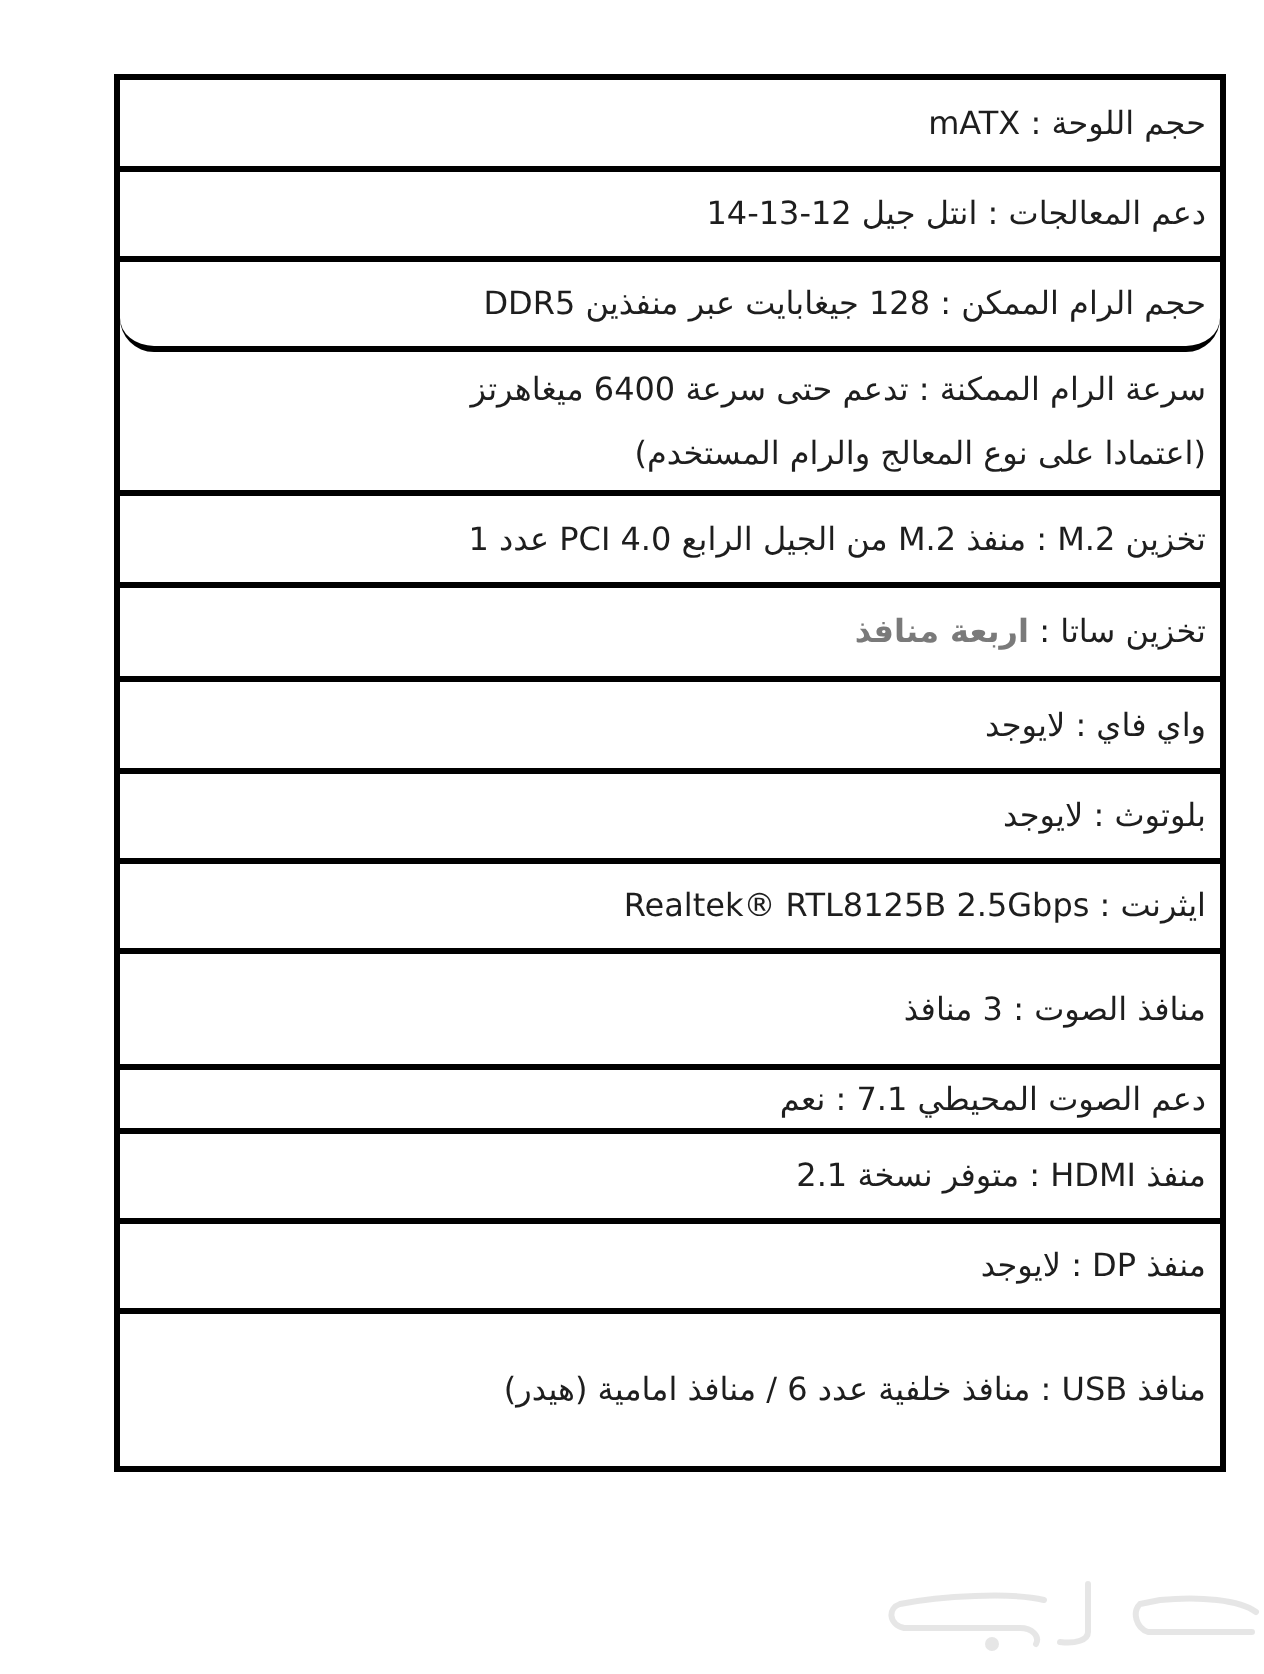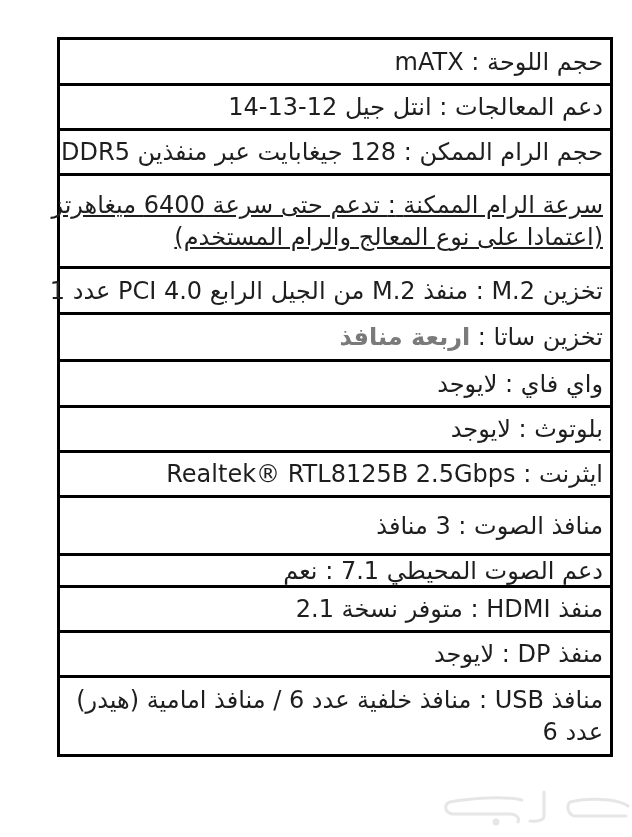--- a/index.html
+++ b/index.html
@@ -28,21 +28,21 @@
       padding: 0 7px 0 6px;
       display: flex;
       flex-direction: column;
       justify-content: center;
       text-align: right;
     }
     .spec-row:last-child { border-bottom: none; }
     .line {
       display: block;
       white-space: nowrap;
-      font-size: 24px;
+      font-size: 16px;
       line-height: 32px;
       unicode-bidi: plaintext;
       direction: rtl;
     }
     .label { color: #1e1e1e; }
     .sep { color: #1e1e1e; }
     .value { color: #1e1e1e; }
     .value.muted {
       color: #7a7a7a;
       font-weight: bold;
@@ -59,24 +59,24 @@
 </head>
 <body>
 
 <div class="spec-table" id="spec-table">
     <div class="spec-row" style="height: 46px;">
       <span class="line"><span class="label">حجم اللوحة</span> <span class="sep">:</span> <span class="value">mATX</span></span>
     </div>
     <div class="spec-row" style="height: 45px;">
       <span class="line"><span class="label">دعم المعالجات</span> <span class="sep">:</span> <span class="value">انتل جيل 12-13-14</span></span>
     </div>
-    <div class="spec-row" style="height: 45px;">
+    <div class="spec-row" style="height: 45px; border-radius: 17px;">
       <span class="line"><span class="label">حجم الرام الممكن</span> <span class="sep">:</span> <span class="value">128 جيغابايت عبر منفذين DDR5</span></span>
     </div>
-    <div class="spec-row" style="height: 93px; text-decoration: underline;">
+    <div class="spec-row" style="height: 72px;">
       <span class="line"><span class="label">سرعة الرام الممكنة</span> <span class="sep">:</span> <span class="value">تدعم حتى سرعة 6400 ميغاهرتز</span></span>
       <span class="line">(اعتمادا على نوع المعالج والرام المستخدم)</span>
     </div>
     <div class="spec-row" style="height: 46px;">
       <span class="line"><span class="label">تخزين M.2</span> <span class="sep">:</span> <span class="value">منفذ M.2 من الجيل الرابع PCI 4.0 عدد 1</span></span>
     </div>
     <div class="spec-row" style="height: 47px;">
       <span class="line"><span class="label">تخزين ساتا</span> <span class="sep">:</span> <span class="value muted">اربعة منافذ</span></span>
     </div>
     <div class="spec-row" style="height: 46px;">
@@ -95,21 +95,20 @@
       <span class="line"><span class="label">دعم الصوت المحيطي 7.1</span> <span class="sep">:</span> <span class="value">نعم</span></span>
     </div>
     <div class="spec-row" style="height: 45px; padding-left: 16px;">
       <span class="line"><span class="label">منفذ HDMI</span> <span class="sep">:</span> <span class="value">متوفر نسخة 2.1</span></span>
     </div>
     <div class="spec-row" style="height: 45px;">
       <span class="line"><span class="label">منفذ DP</span> <span class="sep">:</span> <span class="value">لايوجد</span></span>
     </div>
     <div class="spec-row" style="height: 76px;">
       <span class="line"><span class="label">منافذ USB</span> <span class="sep">:</span> <span class="value">منافذ خلفية عدد 6 / منافذ امامية (هيدر)</span></span>
-      <span class="line">عدد 6</span>
     </div>
   </div>
 
 <svg class="watermark" viewBox="0 0 192 40" xmlns="http://www.w3.org/2000/svg">
   <g fill="none" stroke="#b9b9b9" stroke-width="3" stroke-linecap="round" stroke-linejoin="round">
 
     <path d="M188 18 C180 12, 160 10, 140 12 L130 14 C126 18, 128 26, 134 28 L186 28"></path>
 
     <path d="M104 4 L104 28 C104 32, 98 34, 90 33"></path>
 

